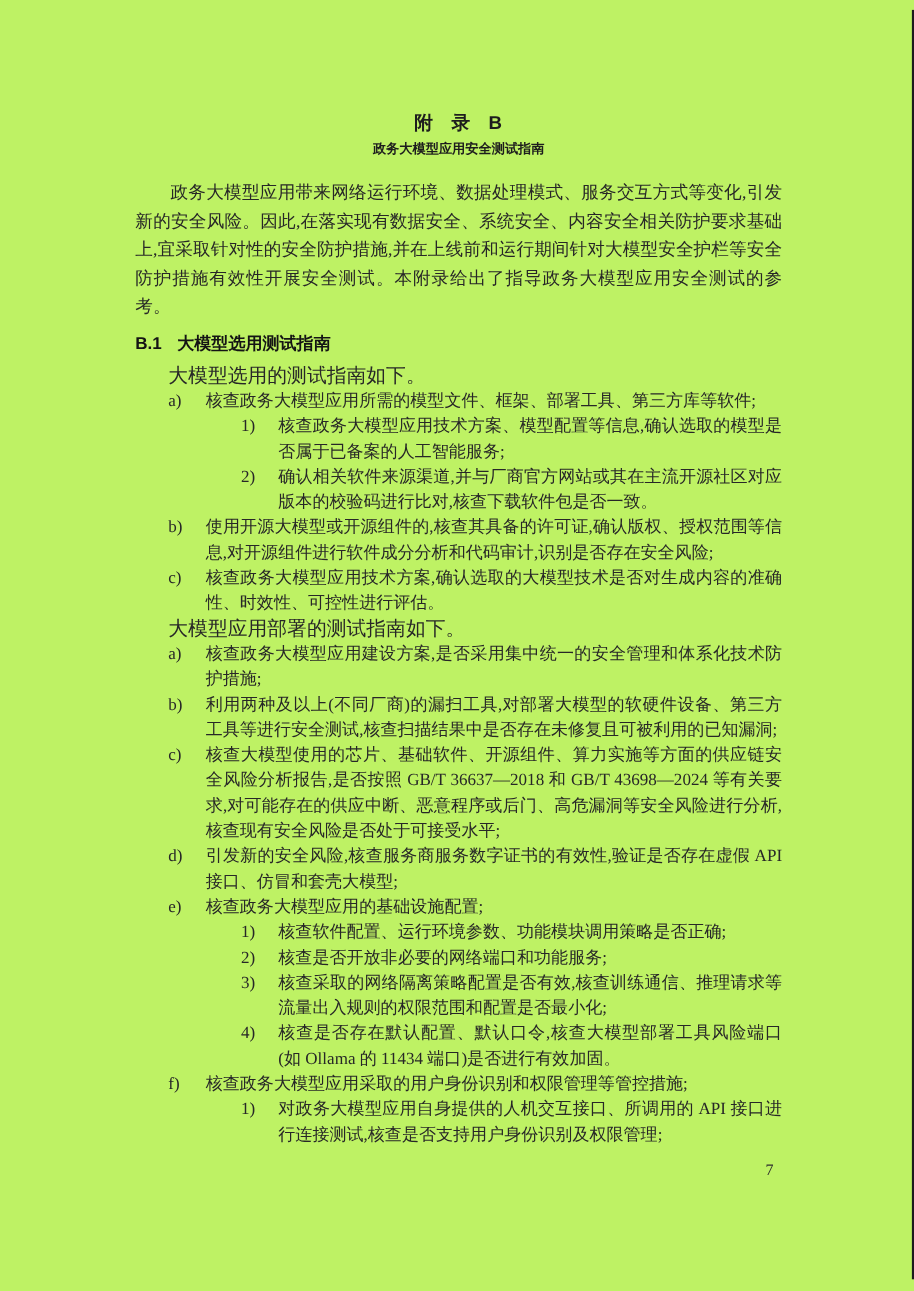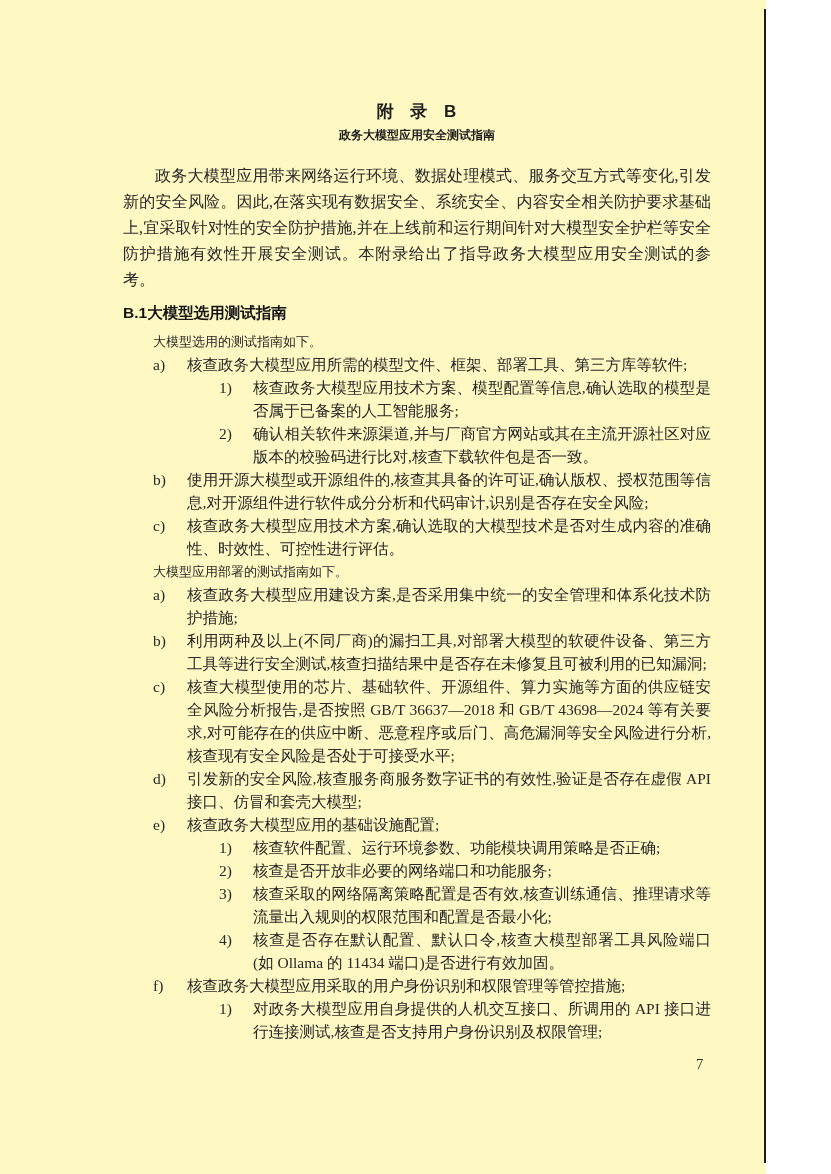--- a/index.html
+++ b/index.html
@@ -1,20 +1,20 @@
 <!DOCTYPE html>
 <html lang="zh"><head>
 <meta charset="utf-8">
 <style>
   html, body { margin: 0; padding: 0; background: #ffffff; }
   .page {
     position: relative;
-    width: 766px;
+    width: 831px;
     height: 1174px;
-    background: #fef9c3;
+    background: #bef264;
     overflow: hidden;
     font-family: "Liberation Serif", "DejaVu Serif", serif;
     color: #272727;
     -webkit-font-smoothing: antialiased;
   }
   
   .scan-edge {
     position: absolute;
     right: 0;
     top: 9px;
@@ -58,24 +58,24 @@
   }
   .sec-heading {
     font-family: "Liberation Sans", "DejaVu Sans", sans-serif;
     font-size: 15.5px;
     font-weight: bold;
     color: #141414;
     margin: 10px 0 8px 0;
     line-height: 19px;
     display: flex;
   }
-  .sec-heading .sec-label { }
+  .sec-heading .sec-label { margin-right: 14px; }
   .lead {
     margin: 0 0 0 30px;
-    font-size: 13px;
+    font-size: 18px;
     line-height: 23px;
   }
   .item, .subitem {
     display: flex;
     font-size: 15.5px;
     line-height: 23px;
   }
   .item { margin-left: 30px; }
   .subitem { margin-left: 96px; }
   .item > .label { flex: 0 0 34px; }

